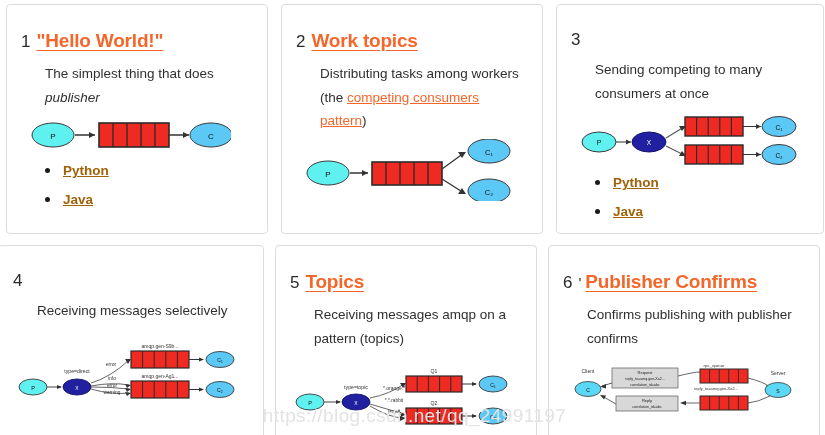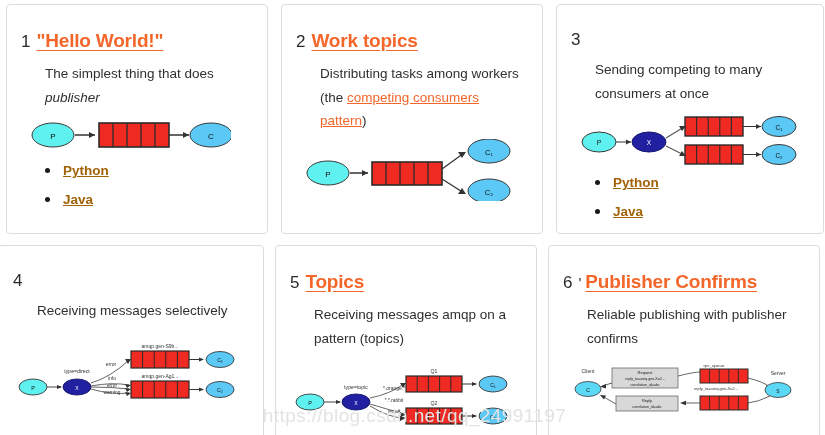--- a/index.html
+++ b/index.html
@@ -290,21 +290,21 @@
         </svg>
       </div>
     </div>
 
     <div class="card c6">
       <div class="title-line">
         <span class="num">6</span>
         <span class="apos">'</span>
         <span class="title-link">Publisher Confirms</span>
       </div>
-      <div class="desc">Reliable publishing with publisher confirms</div>
+      <div class="desc">Confirms publishing with publisher confirms</div>
       <div class="diagram">
         <svg width="236" height="66" viewBox="0 0 236 66">
           <text x="22" y="17" font-size="5" text-anchor="middle" fill="#333" font-family="Liberation Sans, sans-serif">Client</text>
           <ellipse cx="22" cy="33" rx="13" ry="7.5" fill="#5bd8f5" stroke="#3a3a3a" stroke-width="0.8"></ellipse>
           <text x="22" y="35.5" font-size="5" text-anchor="middle" fill="#111" font-family="Liberation Sans, sans-serif">C</text>
           <g>
             <rect x="46" y="12" width="66" height="20" fill="#d8d8d8" stroke="#6b6b6b" stroke-width="0.8"></rect>
             <text x="79" y="18" font-size="4" text-anchor="middle" fill="#222" font-family="Liberation Sans, sans-serif">Request</text>
             <text x="79" y="24" font-size="3.6" text-anchor="middle" fill="#222" font-family="Liberation Sans, sans-serif">reply_to=amq.gen-Xa2...</text>
             <text x="79" y="29.5" font-size="3.6" text-anchor="middle" fill="#222" font-family="Liberation Sans, sans-serif">correlation_id=abc</text>

